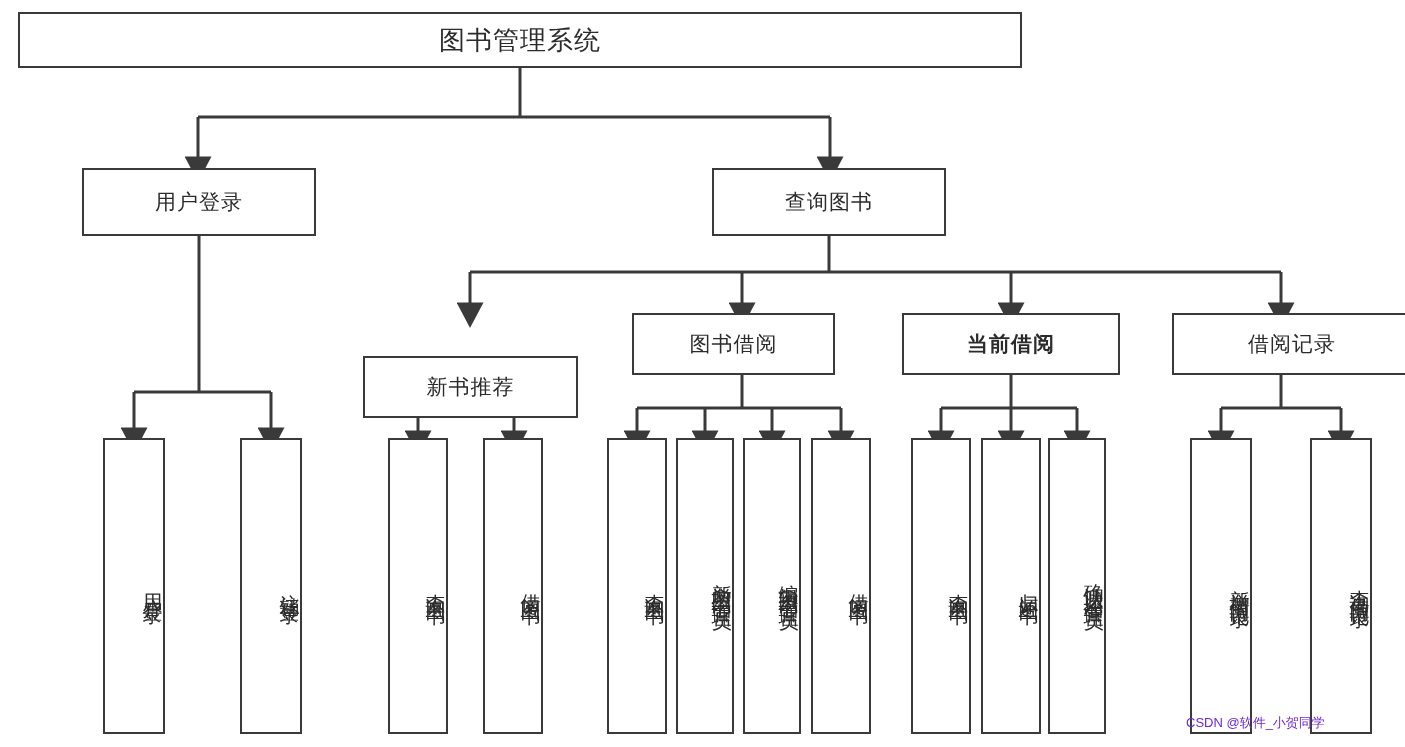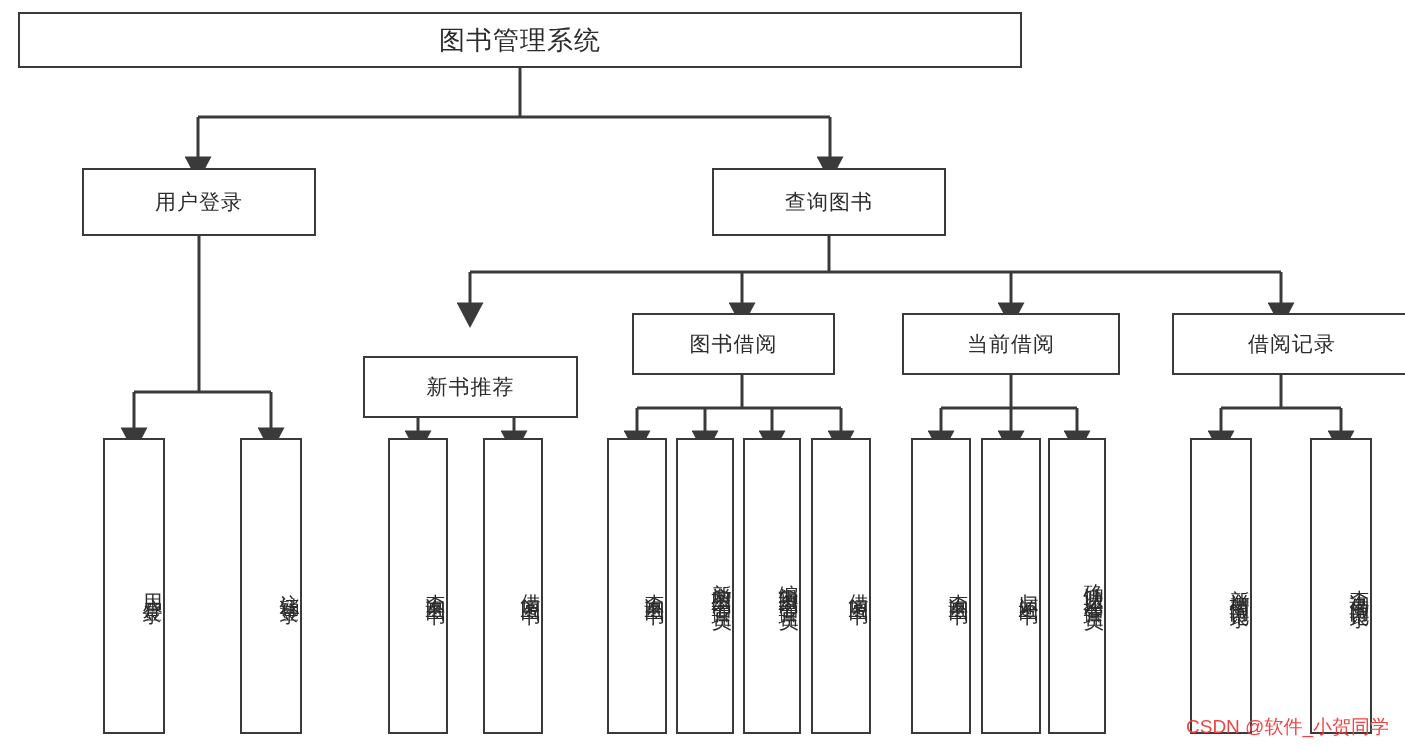--- a/index.html
+++ b/index.html
@@ -56,22 +56,22 @@
     justify-content: center;
     white-space: nowrap;
   }
   .node.vert.topalign {
     align-items: flex-start;
   }
   .watermark {
     position: absolute;
     left: 1186px;
     top: 714px;
-    font-size: 19px;
-    color: #ef4444;
+    font-size: 13px;
+    color: #6d28d9;
     white-space: nowrap;
     z-index: 3;
     font-family: "Liberation Sans", "DejaVu Sans", sans-serif;
   }
 </style>
 </head>
 <body>
 
 <div id="canvas">
 
@@ -125,21 +125,21 @@
     </g>
   </svg>
 
   <div class="node horiz root" style="left:18px; top:12px; width:1004px; height:56px;">图书管理系统</div>
 
   <div class="node horiz" style="left:82px; top:168px; width:234px; height:68px;">用户登录</div>
   <div class="node horiz" style="left:712px; top:168px; width:234px; height:68px;">查询图书</div>
 
   <div class="node horiz" style="left:363px; top:313px; width:215px; height:62px;margin-top:43px;">新书推荐</div>
   <div class="node horiz" style="left:632px; top:313px; width:203px; height:62px;">图书借阅</div>
-  <div class="node horiz" style="left:902px; top:313px; width:218px; height:62px;">当前借阅</div>
+  <div class="node horiz" style="left:902px; top:313px; width:218px; height:62px;font-weight:bold;">当前借阅</div>
   <div class="node horiz" style="left:1172px; top:313px; width:240px; height:62px;">借阅记录</div>
 
   <div class="node vert" style="left:103px; top:438px; width:62px; height:296px;">用户登录</div>
   <div class="node vert" style="left:240px; top:438px; width:62px; height:296px;">注销登录</div>
 
   <div class="node vert" style="left:388px; top:438px; width:60px; height:296px;">查询图书</div>
   <div class="node vert" style="left:483px; top:438px; width:60px; height:296px;">借阅图书</div>
 
   <div class="node vert" style="left:607px; top:438px; width:60px; height:296px;">查询图书</div>
   <div class="node vert topalign" style="left:676px; top:438px; width:58px; height:296px;">新增图书（管理员）</div>

